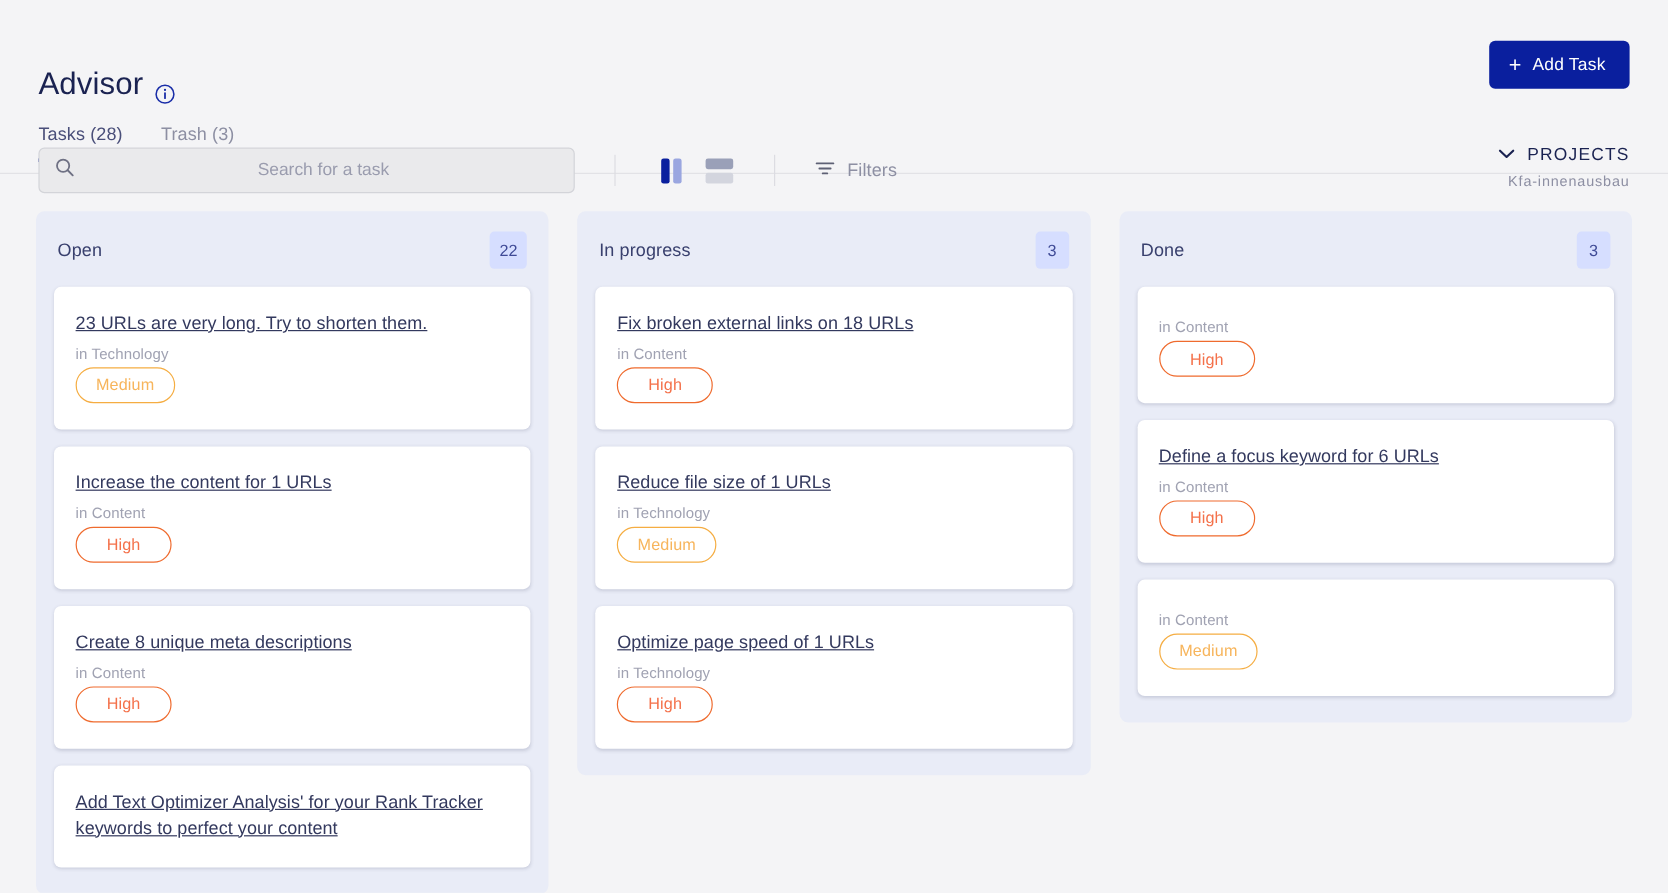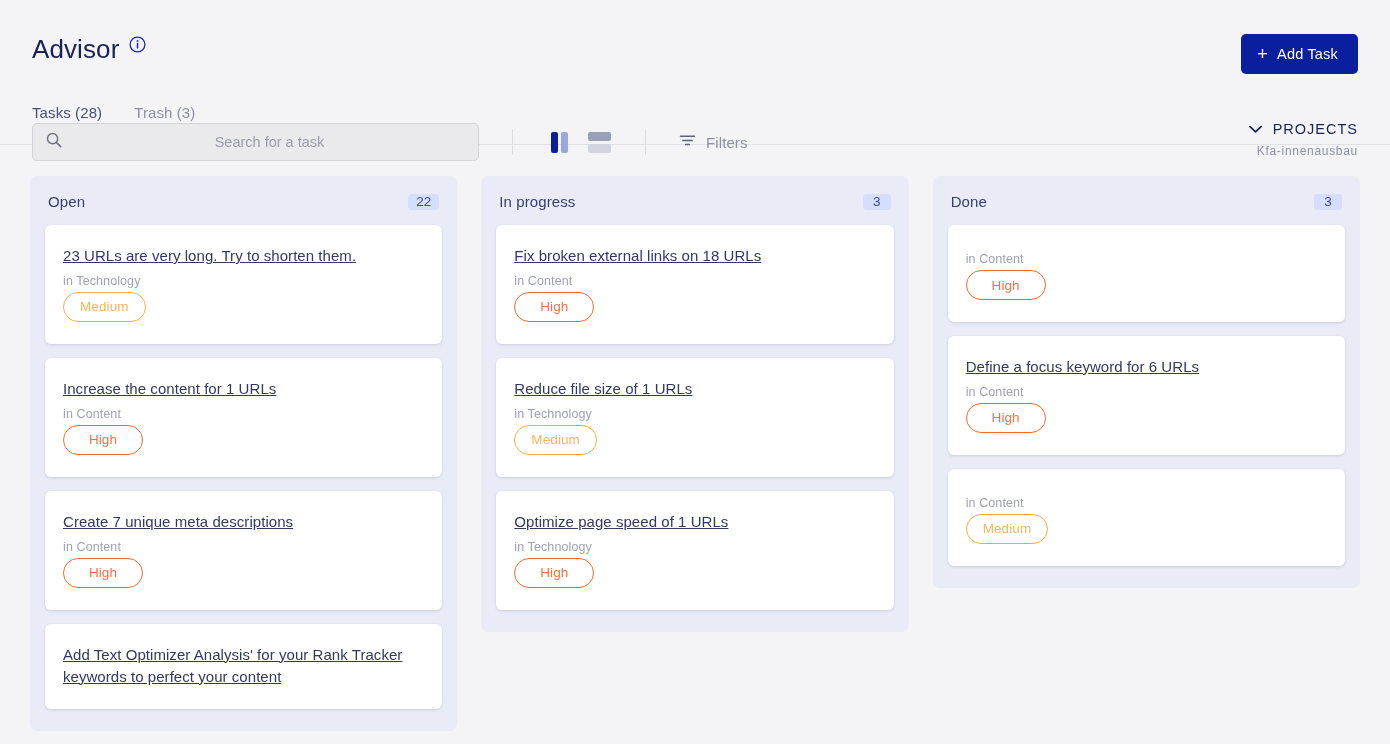--- a/index.html
+++ b/index.html
@@ -25,22 +25,22 @@
 
   
   .header {
     position: relative;
     height: 108px;
     padding: 0 32px;
   }
 
   .title-row {
     display: flex;
-    align-items: flex-start;
-    padding-top: 34px;
+    align-items: flex-end;
+    padding-top: 54px;
   }
 
   .page-title {
     font-size: 26px;
     font-weight: 500;
     color: #1a2251;
     letter-spacing: 0.1px;
   }
 
   .info-icon {
@@ -278,21 +278,21 @@
   }
 
   .col-title {
     font-size: 15px;
     color: #39406e;
     letter-spacing: 0.1px;
   }
 
   .col-count {
     min-width: 28px;
-    height: 16px;
+    height: 31px;
     padding: 0 8px;
     background: #d6deff;
     border-radius: 4px;
     color: #3f4a96;
     font-size: 13.5px;
     display: flex;
     align-items: center;
     justify-content: center;
   }
 
@@ -443,21 +443,21 @@
           <div class="card-title">23 URLs are very long. Try to shorten them.</div>
           <div class="card-meta">in Technology</div>
           <span class="badge medium">Medium</span>
         </div>
         <div class="card">
           <div class="card-title">Increase the content for 1 URLs</div>
           <div class="card-meta">in Content</div>
           <span class="badge high">High</span>
         </div>
         <div class="card">
-          <div class="card-title">Create 7 unique meta descriptions</div>
+          <div class="card-title">Create 8 unique meta descriptions</div>
           <div class="card-meta">in Content</div>
           <span class="badge high">High</span>
         </div>
         <div class="card">
           <div class="card-title">Add Text Optimizer Analysis' for your Rank Tracker keywords to perfect your content</div>
         </div>
       </div>
     </div>
 
     <div class="column">

